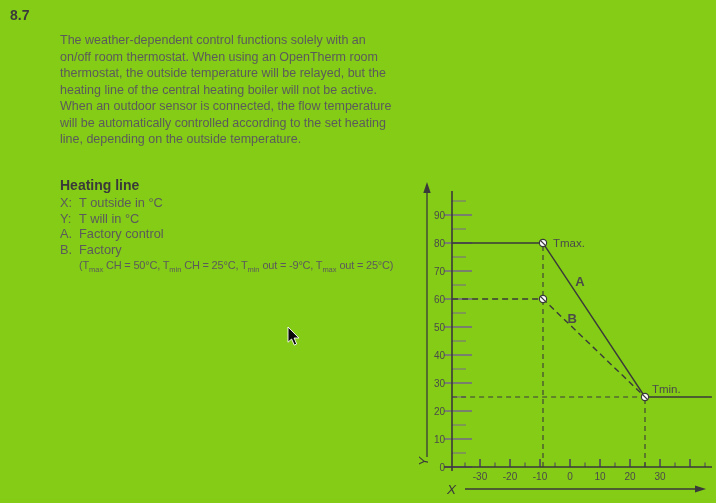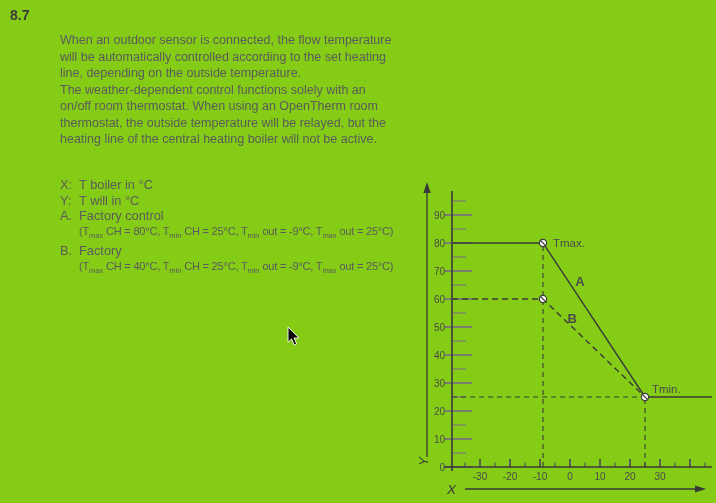--- a/index.html
+++ b/index.html
@@ -25,49 +25,49 @@
   .cursor{position:absolute;left:287px;top:326px;width:13px;height:20px;z-index:50;}
 </style>
 </head>
 <body>
 
 <div class="page">
 
   <span class="heading-number">8.7</span>
 
   <div class="paragraphs">
-      <div class="para">When an outdoor sensor is connected, the flow temperature
-will be automatically controlled according to the set heating
-line, depending on the outside temperature.</div>
       <div class="para">The weather-dependent control functions solely with an
 on/off room thermostat. When using an OpenTherm room
 thermostat, the outside temperature will be relayed, but the
 heating line of the central heating boiler will not be active.</div>
+      <div class="para">When an outdoor sensor is connected, the flow temperature
+will be automatically controlled according to the set heating
+line, depending on the outside temperature.</div>
     </div>
 
   <div class="legend">
+    <div class="legend-title">Heating line</div>
     <div id="legend-items">
         <div class="legend-row">
           <span class="lbl">X:</span>
-          <span>T boiler in °C</span>
+          <span>T outside in °C</span>
         </div>
         <div class="legend-row">
           <span class="lbl">Y:</span>
           <span>T will in °C</span>
         </div>
         <div class="legend-row">
           <span class="lbl">A.</span>
           <span>Factory control</span>
         </div>
-        <div class="legend-detail"><span>(T</span><span class="sub">max</span><span> CH = 80°C, T</span><span class="sub">min</span><span> CH = 25°C, T</span><span class="sub">min</span><span> out = -9°C, T</span><span class="sub">max</span><span> out = 25°C)</span></div>
         <div class="legend-row">
           <span class="lbl">B.</span>
           <span>Factory</span>
         </div>
-        <div class="legend-detail"><span>(T</span><span class="sub">max</span><span> CH = 40°C, T</span><span class="sub">min</span><span> CH = 25°C, T</span><span class="sub">min</span><span> out = -9°C, T</span><span class="sub">max</span><span> out = 25°C)</span></div>
+        <div class="legend-detail"><span>(T</span><span class="sub">max</span><span> CH = 50°C, T</span><span class="sub">min</span><span> CH = 25°C, T</span><span class="sub">min</span><span> out = -9°C, T</span><span class="sub">max</span><span> out = 25°C)</span></div>
       </div>
   </div>
 
   <div class="chart-wrap">
     <svg id="chart-svg" width="301" height="328" viewBox="0 0 301 328">
         <line x1="29" x2="57" y1="292" y2="292" stroke="#787878" stroke-width="1.8"></line>
         <line x1="37" x2="51" y1="278" y2="278" stroke="#787878" stroke-width="1.2"></line>
         <line x1="29" x2="57" y1="264" y2="264" stroke="#787878" stroke-width="1.8"></line>
         <line x1="37" x2="51" y1="250" y2="250" stroke="#787878" stroke-width="1.2"></line>
         <line x1="29" x2="57" y1="236" y2="236" stroke="#787878" stroke-width="1.8"></line>

